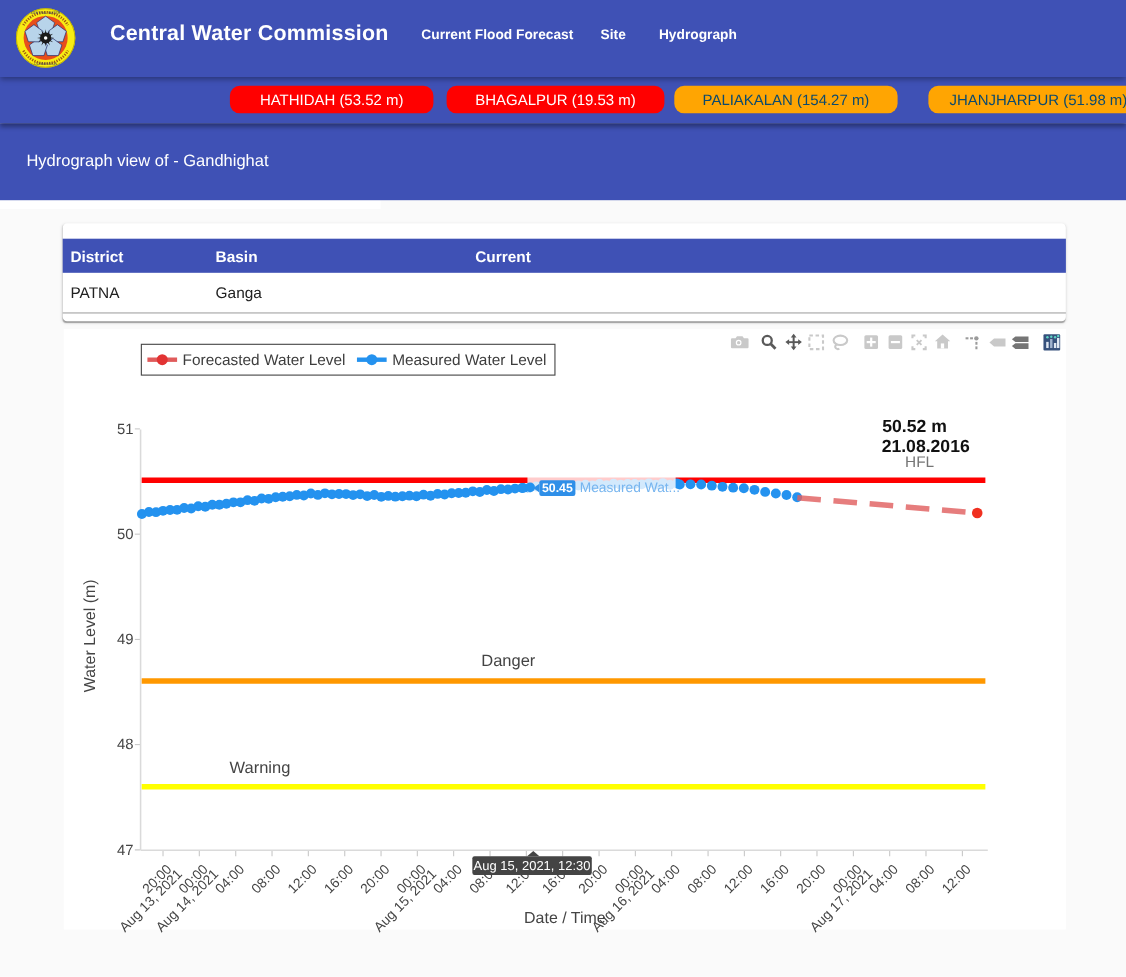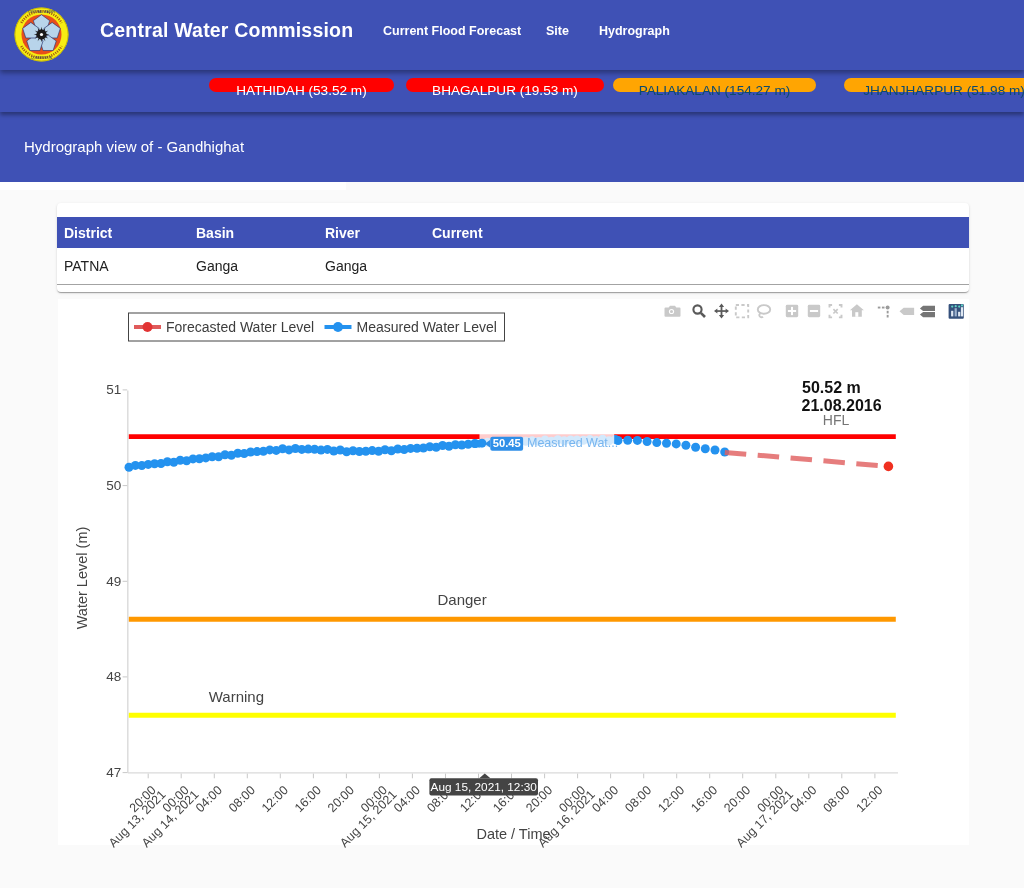--- a/index.html
+++ b/index.html
@@ -1,33 +1,33 @@
 <!DOCTYPE html>
 <html><head><meta charset="utf-8"><title>Central Water Commission</title>
 <style>
 * { margin:0; padding:0; box-sizing:border-box; }
 html,body { width:1024px; height:888px; overflow:hidden; font-family:"Liberation Sans", sans-serif; background:#fafafa; }
 .bar1 { position:absolute; left:0; top:0; width:1024px; height:70px; background:#3f51b5; box-shadow:0 3px 5px rgba(0,0,0,0.35); z-index:5; }
 .bar2 { position:absolute; left:0; top:70px; width:1024px; height:42px; background:#3f51b5; box-shadow:0 3px 4px rgba(0,0,0,0.35); z-index:4; }
 .bar3 { position:absolute; left:0; top:112px; width:1024px; height:70px; background:#3f51b5; z-index:3; }
 .title { position:absolute; left:100px; top:19px; color:#fff; font-size:19.5px; font-weight:bold; letter-spacing:0.2px; z-index:10; }
 .nav { position:absolute; top:24px; color:#fff; font-size:12.5px; font-weight:bold; z-index:10;text-align:right; }
-.btn { position:absolute; top:78px; height:14px; line-height:25px; text-align:center; font-size:13.6px; z-index:6; }
+.btn { position:absolute; top:78px; height:25px; line-height:25px; text-align:center; font-size:13.6px; z-index:6; }
 .btn.red { background:#ff0000; color:#fff; border-radius:9px; }
 .btn.org { background:#ffa502; color:#0c4a6e; border-radius:9px; }
 .h3t { position:absolute; left:24px; top:138px; color:#fff; font-size:15px; font-weight:500; z-index:10; }
 .whitestrip { position:absolute; left:0; top:182px; width:346px; height:8px; background:#fff; }
 .card { position:absolute; left:57px; top:203px; width:912px; height:89px; background:#fff; border-radius:4px;
         box-shadow:0 2px 1px -1px rgba(0,0,0,.2), 0 1px 1px 0 rgba(0,0,0,.14), 0 1px 3px 0 rgba(0,0,0,.12);text-align:right; }
 .thead { position:absolute; left:0; top:14px; width:100%; height:31px; background:#3f51b5; }
 .thead span, .trow span { position:absolute; top:50%; transform:translateY(-50%); white-space:nowrap; }
 .thead span { color:#fff; font-weight:bold; font-size:14px; }
 .trow { position:absolute; left:0; top:45px; width:100%; height:37px; border-bottom:1px solid #a3a3a3; }
 .trow span { color:#212121; font-size:14px; }
-.c1 { left:7px; } .c2 { left:139px; } .c3 { left:268px; } .c4 { left:375px; }
+.c1 { left:7px; } .c2 { left:139px; } .c3 { left:243px;margin-top:47px; } .c4 { left:375px; }
 </style></head>
 <body>
 <div class="bar1"></div>
 <div class="bar2"></div>
 <div class="bar3"></div>
 <div class="title">Central Water Commission</div>
 <div class="nav" style="left:383px">Current Flood Forecast</div>
 <div class="nav" style="left:546px">Site</div>
 <div class="nav" style="left:599px">Hydrograph</div>
 <div class="btn red" style="left:209px;width:185px">HATHIDAH (53.52 m)</div>

